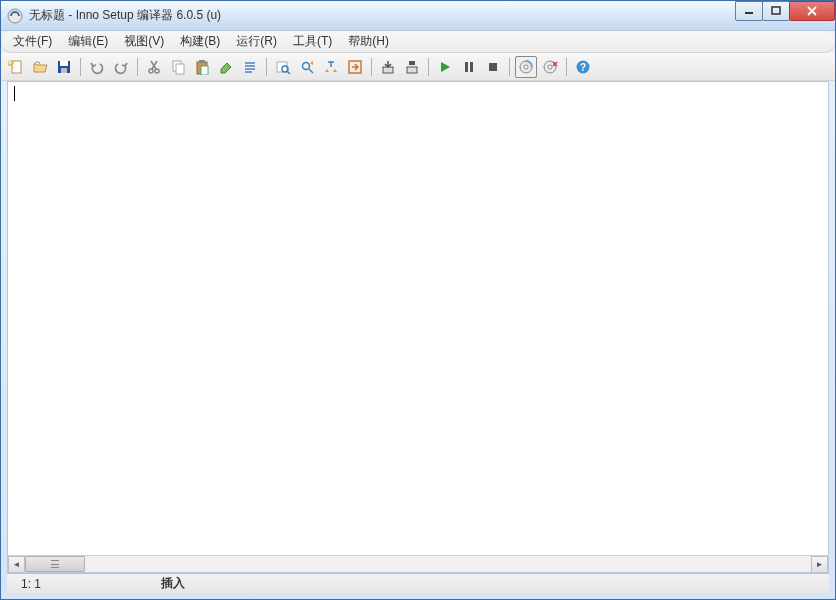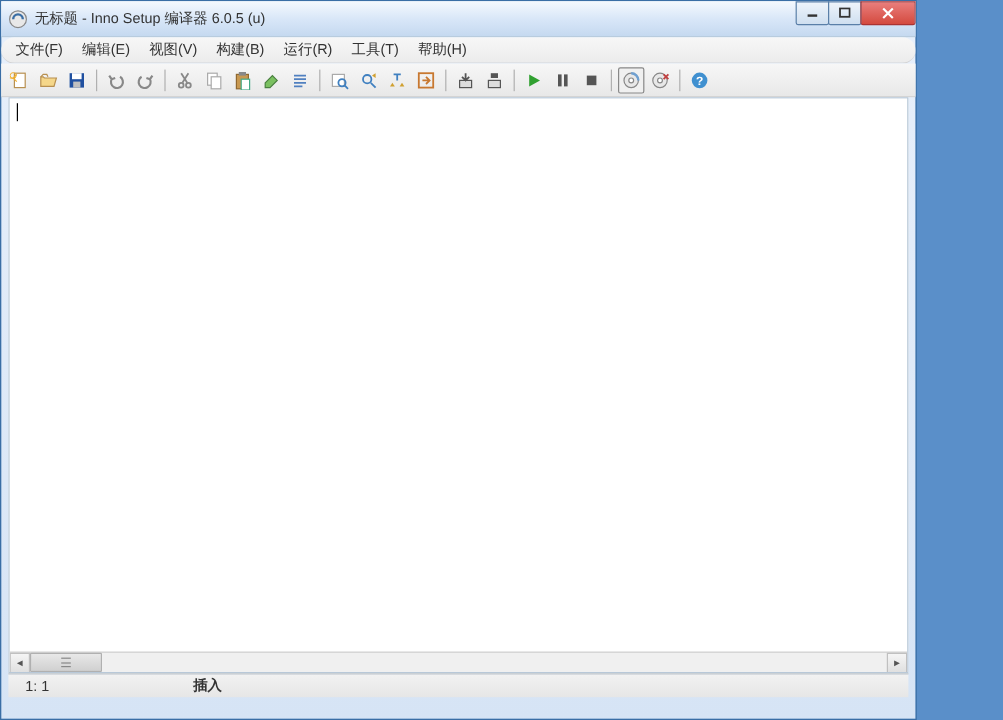--- a/index.html
+++ b/index.html
@@ -1,18 +1,18 @@
 <!DOCTYPE html>
 <html><head>
 <meta charset="utf-8">
 <style>
 * { margin: 0; padding: 0; box-sizing: border-box; }
 body { font-family: "Microsoft YaHei", "SimSun", Tahoma, sans-serif; font-size: 12px; background: #5a8fc9; width: 836px; height: 600px; overflow: hidden; }
 
-.window { width: 764px; height: 600px; background: linear-gradient(to bottom, #e8f0fb 0%, #d6e4f5 100%); border: 1px solid #3a6ea5; position: relative; display: flex; flex-direction: column; }
+.window { width: 836px; height: 600px; background: linear-gradient(to bottom, #e8f0fb 0%, #d6e4f5 100%); border: 1px solid #3a6ea5; position: relative; display: flex; flex-direction: column; }
 
 .titlebar { height: 30px; background: linear-gradient(to bottom, #f5f9fe 0%, #d9e7f8 50%, #c5d9f0 100%); display: flex; align-items: center; padding: 0 0 0 6px; border-bottom: 1px solid #b8ccde; }
 .titlebar .app-icon { width: 16px; height: 16px; margin-right: 6px; }
 .titlebar .title-text { color: #333; font-size: 12px; flex: 1; }
 .win-controls { display: flex; height: 20px; margin-top: -10px; }
 .win-btn { width: 28px; height: 20px; border: 1px solid #5a7fa8; background: linear-gradient(to bottom, #eef4fb, #cfdff0); margin-left: -1px; display: flex; align-items: center; justify-content: center; border-radius: 0 0 2px 2px; }
 .win-btn.minimize { border-top-left-radius: 0; }
 .win-btn.maximize { }
 .win-btn.close { width: 46px; background: linear-gradient(to bottom, #e97e7c, #d44a3f); border-color: #a33; }
 
@@ -29,21 +29,21 @@
 .caret { display: inline-block; width: 1px; height: 15px; background: #000; vertical-align: top; animation: blink 1s step-end infinite; }
 @keyframes blink { 50% { opacity: 0; } }
 
 .hscroll { position: absolute; bottom: 0; left: 0; right: 0; height: 17px; background: #f0f0f0; border-top: 1px solid #d0d0d0; display: flex; }
 .hscroll .arrow { width: 17px; height: 17px; background: linear-gradient(to bottom, #f5f5f5, #e0e0e0); border: 1px solid #c0c0c0; display: flex; align-items: center; justify-content: center; font-size: 8px; color: #555; }
 .hscroll .track { flex: 1; position: relative; }
 .hscroll .thumb { position: absolute; left: 0; top: 0; height: 100%; width: 60px; background: linear-gradient(to bottom, #e8e8e8, #d0d0d0); border: 1px solid #b0b0b0; border-radius: 1px; display: flex; align-items: center; justify-content: center; }
 .hscroll .thumb .grip { width: 8px; height: 8px; display: flex; flex-direction: column; justify-content: space-between; }
 .hscroll .thumb .grip div { height: 1px; background: #888; }
 
-.statusbar { height: 20px; background: linear-gradient(to bottom, #f2f2f2, #e6e6e6); border-top: 1px solid #c0c0c0; display: flex; align-items: center; padding: 0 8px; font-size: 12px; color: #333; margin: 0 6px 18px 6px; }
+.statusbar { height: 20px; background: linear-gradient(to bottom, #f2f2f2, #e6e6e6); border-top: 1px solid #c0c0c0; display: flex; align-items: center; padding: 0 8px; font-size: 12px; color: #333; margin: 0 6px 6px 6px; }
 .status-cell { padding: 0 6px; }
 .status-cell.pos { width: 120px; }
 .status-cell.mode { margin-left: 20px; font-weight: bold; }
 
 svg { display: block; }
 </style>
 </head>
 <body>
 
 <div class="window">

